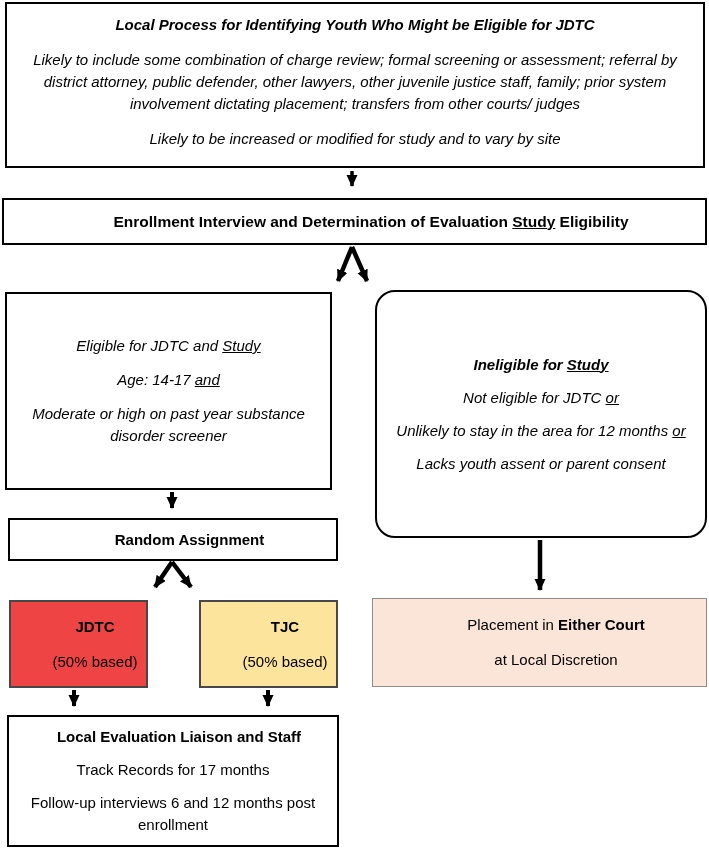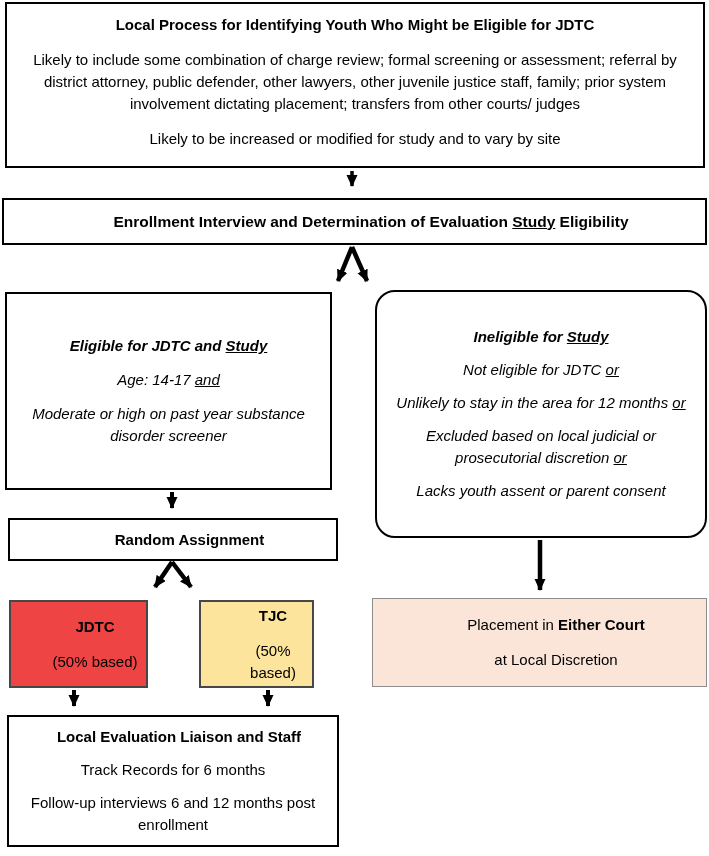--- a/index.html
+++ b/index.html
@@ -23,41 +23,41 @@
     flex-direction: column;
     align-items: center;
     justify-content: center;
     text-align: center;
     padding-left: 33px;
   }
   .u { text-decoration: underline; }
   .b { font-weight: bold; }
 
   
-  .top-box { left: 5px; top: 2px; width: 700px; height: 166px; justify-content: flex-start; padding: 10px 8px; }
+  .top-box { left: 5px; top: 2px; width: 700px; height: 166px; justify-content: flex-start; padding: 10px 8px; font-style: italic; }
   .top-box .title { font-weight: bold; margin-bottom: 13px; }
   .top-box .para { margin-bottom: 13px; }
 
   
   .enrollment-box { left: 2px; top: 198px; width: 705px; height: 47px; font-weight: bold; font-size: 15.5px; }
 
   
   .eligible-box { left: 5px; top: 292px; width: 327px; height: 198px; font-style: italic; row-gap: 12px; padding: 6px 4px; }
-  .eligible-box .title { font-weight: bold; }
+  .eligible-box .title { font-weight: normal; }
 
   
   .ineligible-box { left: 375px; top: 290px; width: 332px; height: 248px; font-style: italic; row-gap: 11px; padding: 6px 6px; border-radius: 20px; }
   .ineligible-box .title { font-weight: bold; }
 
   
   .random-box { left: 8px; top: 518px; width: 330px; height: 43px; font-weight: bold; }
 
   
   .jdtc-box { left: 9px; top: 600px; width: 139px; height: 88px; background: #ef4444; border: 2px solid #474747; row-gap: 13px; }
-  .tjc-box  { left: 199px; top: 600px; width: 115px; height: 88px; background: #fce49c; border: 2px solid #474747; row-gap: 13px; }
+  .tjc-box  { left: 199px; top: 600px; width: 139px; height: 88px; background: #fce49c; border: 2px solid #474747; row-gap: 13px; }
   .jdtc-box .title, .tjc-box .title { font-weight: bold; }
 
   
   .placement-box { left: 372px; top: 598px; width: 335px; height: 89px; background: #fbe5d8; border: 1.5px solid #8c8c8c; row-gap: 13px; }
 
   
   .eval-box { left: 7px; top: 715px; width: 332px; height: 132px; row-gap: 11px; padding: 4px 6px; }
   .eval-box .title { font-weight: bold; margin-left: 12px; }
 
   .arrows { position: absolute; left: 0; top: 0; pointer-events: none; }
@@ -80,21 +80,20 @@
   <div class="box eligible-box">
     <div class="title"><span>Eligible for JDTC and </span><span class="u">Study</span></div>
     <div class="item"><span>Age: 14-17 </span><span class="u">and</span></div>
     <div class="item"><span>Moderate or high on past year substance disorder screener</span><span class="u"></span></div>
   </div>
 
   <div class="box ineligible-box">
     <div class="title"><span>Ineligible for </span><span class="u">Study</span></div>
     <div class="item"><span>Not eligible for JDTC </span><span class="u">or</span></div>
     <div class="item"><span>Unlikely to stay in the area for 12 months </span><span class="u">or</span></div>
-    <div class="item"><span>Excluded based on local judicial or prosecutorial discretion </span><span class="u">or</span></div>
     <div class="item"><span>Lacks youth assent or parent consent</span><span class="u"></span></div>
   </div>
 
   <div class="box random-box">
     <div>Random Assignment</div>
   </div>
 
   <div class="box jdtc-box">
     <div class="title">JDTC</div>
     <div>(50% based)</div>
@@ -105,21 +104,21 @@
     <div>(50% based)</div>
   </div>
 
   <div class="box placement-box">
     <div><span>Placement in </span><span class="b">Either Court</span></div>
     <div>at Local Discretion</div>
   </div>
 
   <div class="box eval-box">
     <div class="title">Local Evaluation Liaison and Staff</div>
-    <div>Track Records for 6 months</div>
+    <div>Track Records for 17 months</div>
     <div>Follow-up interviews 6 and 12 months post enrollment</div>
   </div>
 
   <svg class="arrows" width="709" height="856" viewBox="0 0 709 856">
     <defs>
       <marker id="ah" markerUnits="userSpaceOnUse" markerWidth="13" markerHeight="12" refX="11" refY="5.5" orient="auto">
         <path d="M0,0 L12,5.5 L0,11 Z" fill="#000000"></path>
       </marker>
     </defs>
     <path d="M352,171 L352,186" stroke="#000000" stroke-width="3.5" marker-end="url(#ah)"></path>

